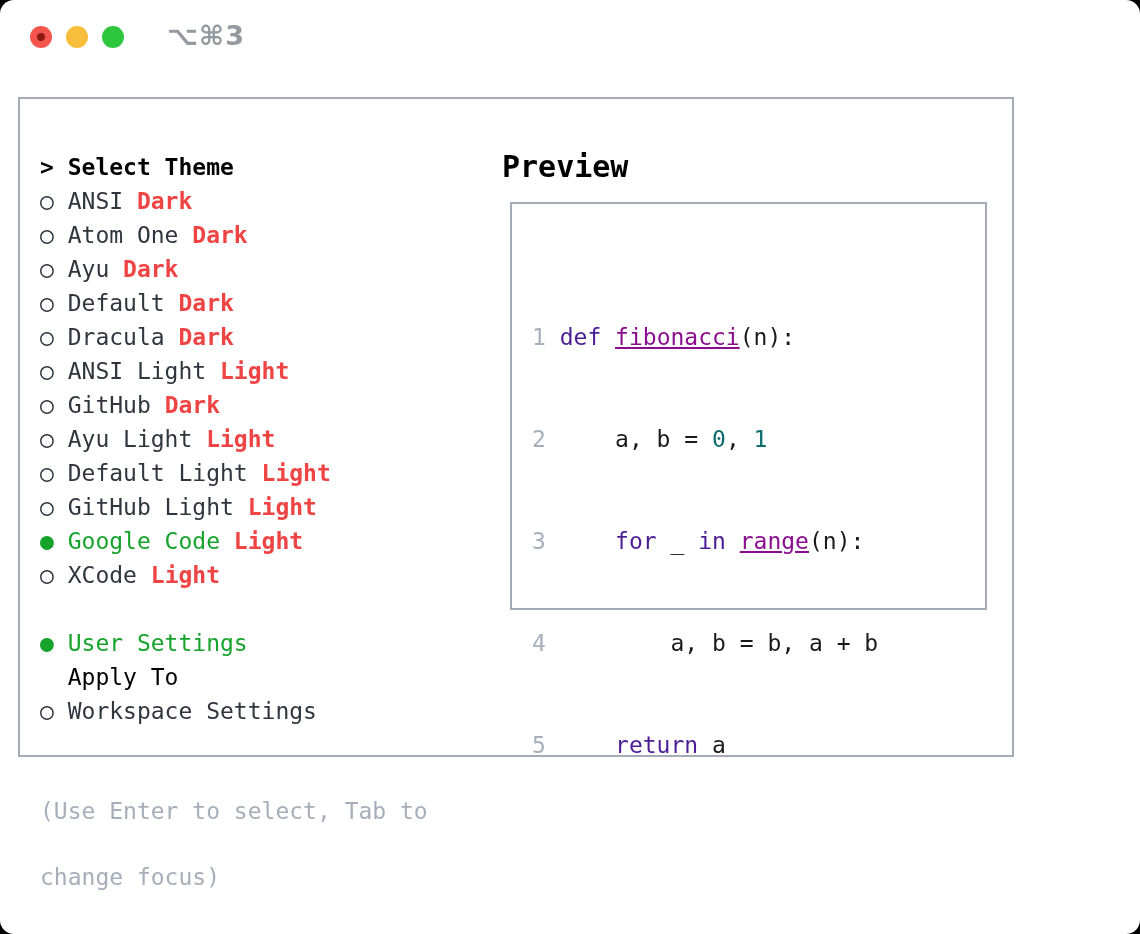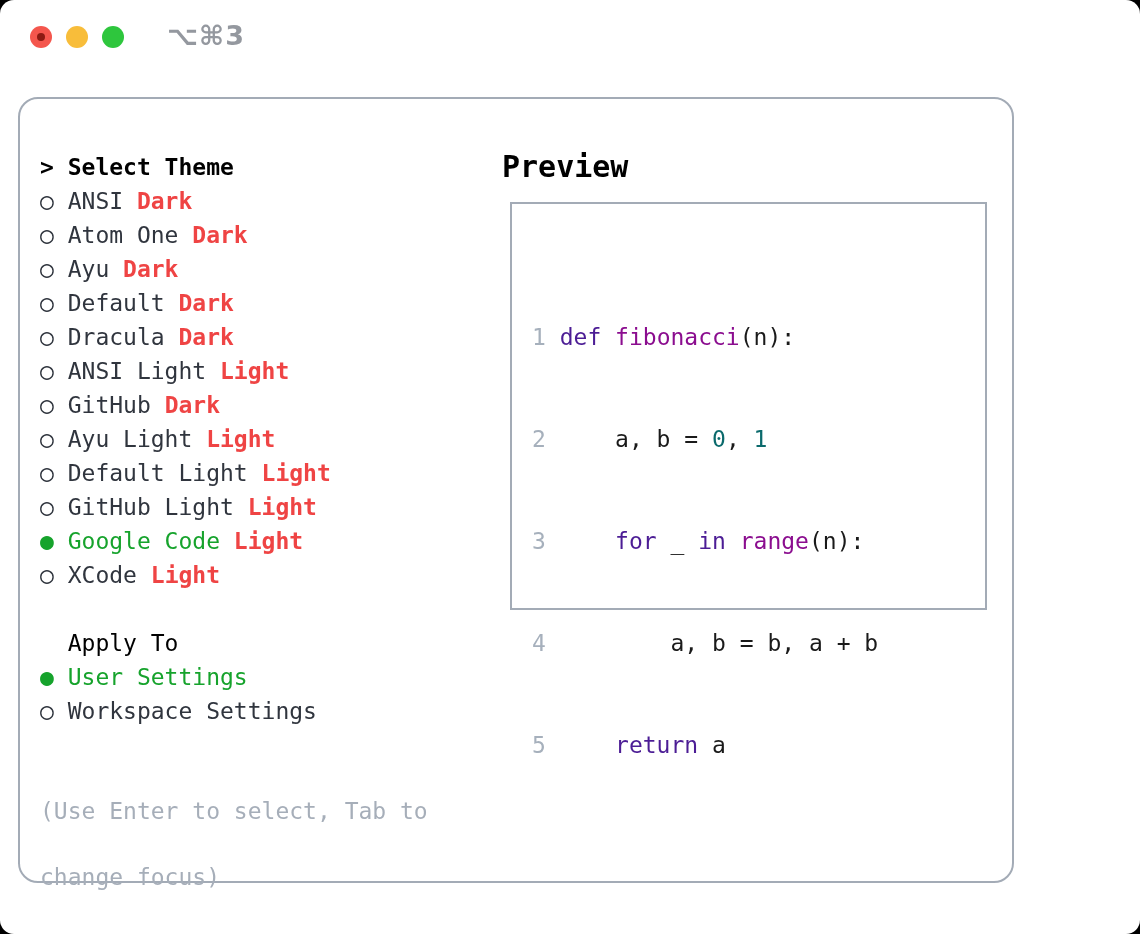--- a/index.html
+++ b/index.html
@@ -18,22 +18,22 @@
   .t-red::after { content:""; position:absolute; left:7px; top:7px; width:8px; height:8px; border-radius:50%; background:#8c1a12; }
   .t-yellow{ left: 66px;  background: #f8bd3a; }
   .t-green { left: 102px; background: #2ec63d; }
   .window-title {
     position: absolute; left: 167px; top: 20px;
     font-family: "DejaVu Sans", "Liberation Sans", sans-serif;
     font-weight: 700; font-size: 27px; color: #94989f; letter-spacing: 1px;
   }
   
   .panel {
-    position: absolute; left: 18px; top: 97px; width: 996px; height: 786px;
-    border: 2px solid #a3abb6; border-radius: 20px; background: #fff;
+    position: absolute; left: 18px; top: 97px; width: 996px; height: 660px;
+    border: 2px solid #a3abb6; border-radius: 0; background: #fff;
   }
   .left-col {
     position: absolute; left: 20px; top: 51px;
     font-size: 23px; line-height: 34px; color: #30353e;
   }
   .row { height: 34px; white-space: pre; }
   .marker { display: inline-block; width: 2ch; }
   .tag { margin-left: 1ch; color: #ef4444; font-weight: bold; }
   .hdr, .hdr .marker, .hdr .lbl { font-weight: 700; color: #000; }
   .sel .marker, .sel .lbl { color: #16a32c; }
@@ -49,21 +49,21 @@
     position: absolute; left: 490px; top: 103px; width: 477px; height: 408px;
     border: 2px solid #a3abb6; background: #fff;
   }
   .code {
     position: absolute; left: 20px; top: 48px;
     font-size: 23px; line-height: 34px; white-space: pre; color: #1a1a1a;
   }
   .cline { height: 34px; }
   .ln { display: inline-block; width: 2ch; color: #a6b0bc; }
   .tk-kw  { color: #4c1d95; }
-  .tk-fn  { color: #8b0d8f; }
+  .tk-fn  { color: #8b0d8f; text-decoration: underline; }
   .tk-num { color: #0b6a6c; }
   .tk-pl  { color: #1a1a1a; }
 </style>
 </head>
 <body>
 
 <div class="window">
 
   <span class="traffic t-red"></span>
   <span class="traffic t-yellow"></span>
@@ -81,22 +81,22 @@
       <div class="row"><span class="marker">○</span><span class="lbl">Dracula</span><span class="tag">Dark</span></div>
       <div class="row"><span class="marker">○</span><span class="lbl">ANSI Light</span><span class="tag">Light</span></div>
       <div class="row"><span class="marker">○</span><span class="lbl">GitHub</span><span class="tag">Dark</span></div>
       <div class="row"><span class="marker">○</span><span class="lbl">Ayu Light</span><span class="tag">Light</span></div>
       <div class="row"><span class="marker">○</span><span class="lbl">Default Light</span><span class="tag">Light</span></div>
       <div class="row"><span class="marker">○</span><span class="lbl">GitHub Light</span><span class="tag">Light</span></div>
       <div class="row sel"><span class="marker">●</span><span class="lbl">Google Code</span><span class="tag">Light</span></div>
       <div class="row"><span class="marker">○</span><span class="lbl">XCode</span><span class="tag">Light</span></div>
 
       <div class="spacer"></div>
+      <div class="row sel"><span class="marker">●</span><span class="lbl">User Settings</span></div>
       <div class="row apply-hdr">Apply To</div>
-      <div class="row sel"><span class="marker">●</span><span class="lbl">User Settings</span></div>
       <div class="row"><span class="marker">○</span><span class="lbl">Workspace Settings</span></div>
 
       <div class="spacer"></div>
       <div class="row help">(Use Enter to select, Tab to</div>
       <div class="row help">change focus)</div>
     </div>
 
     <div class="preview-label">Preview</div>
 
     <div class="preview-box">

